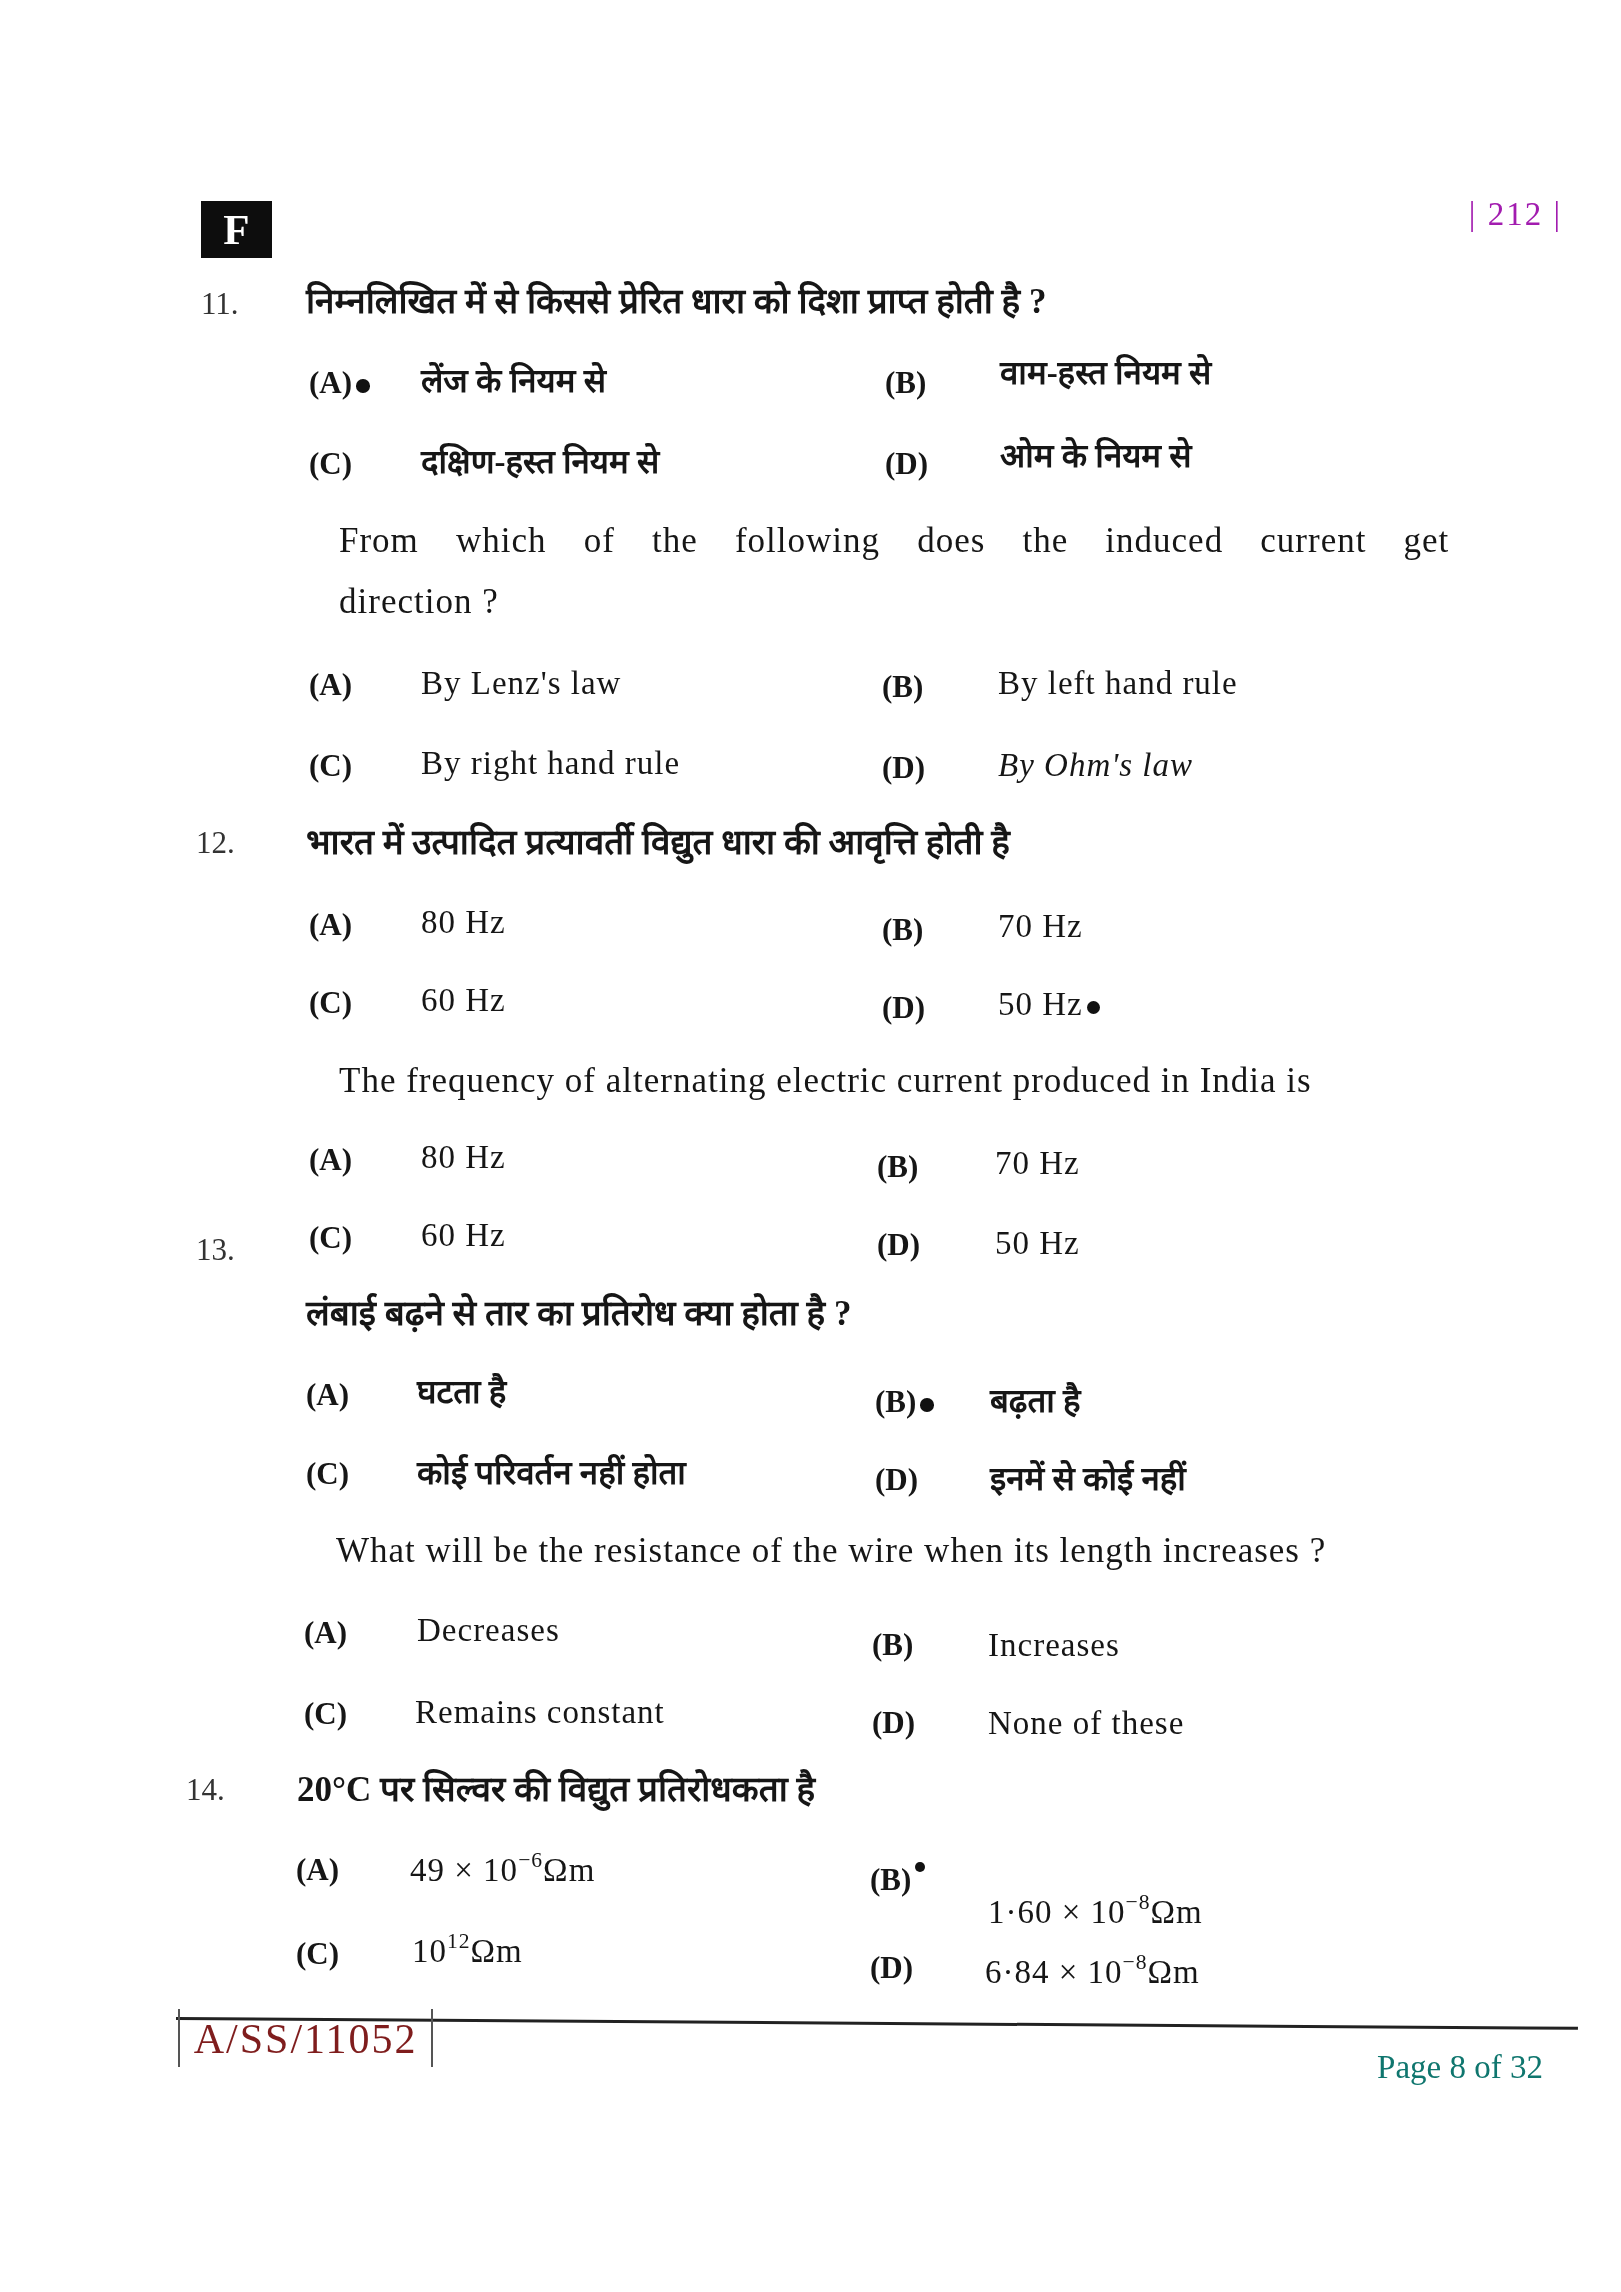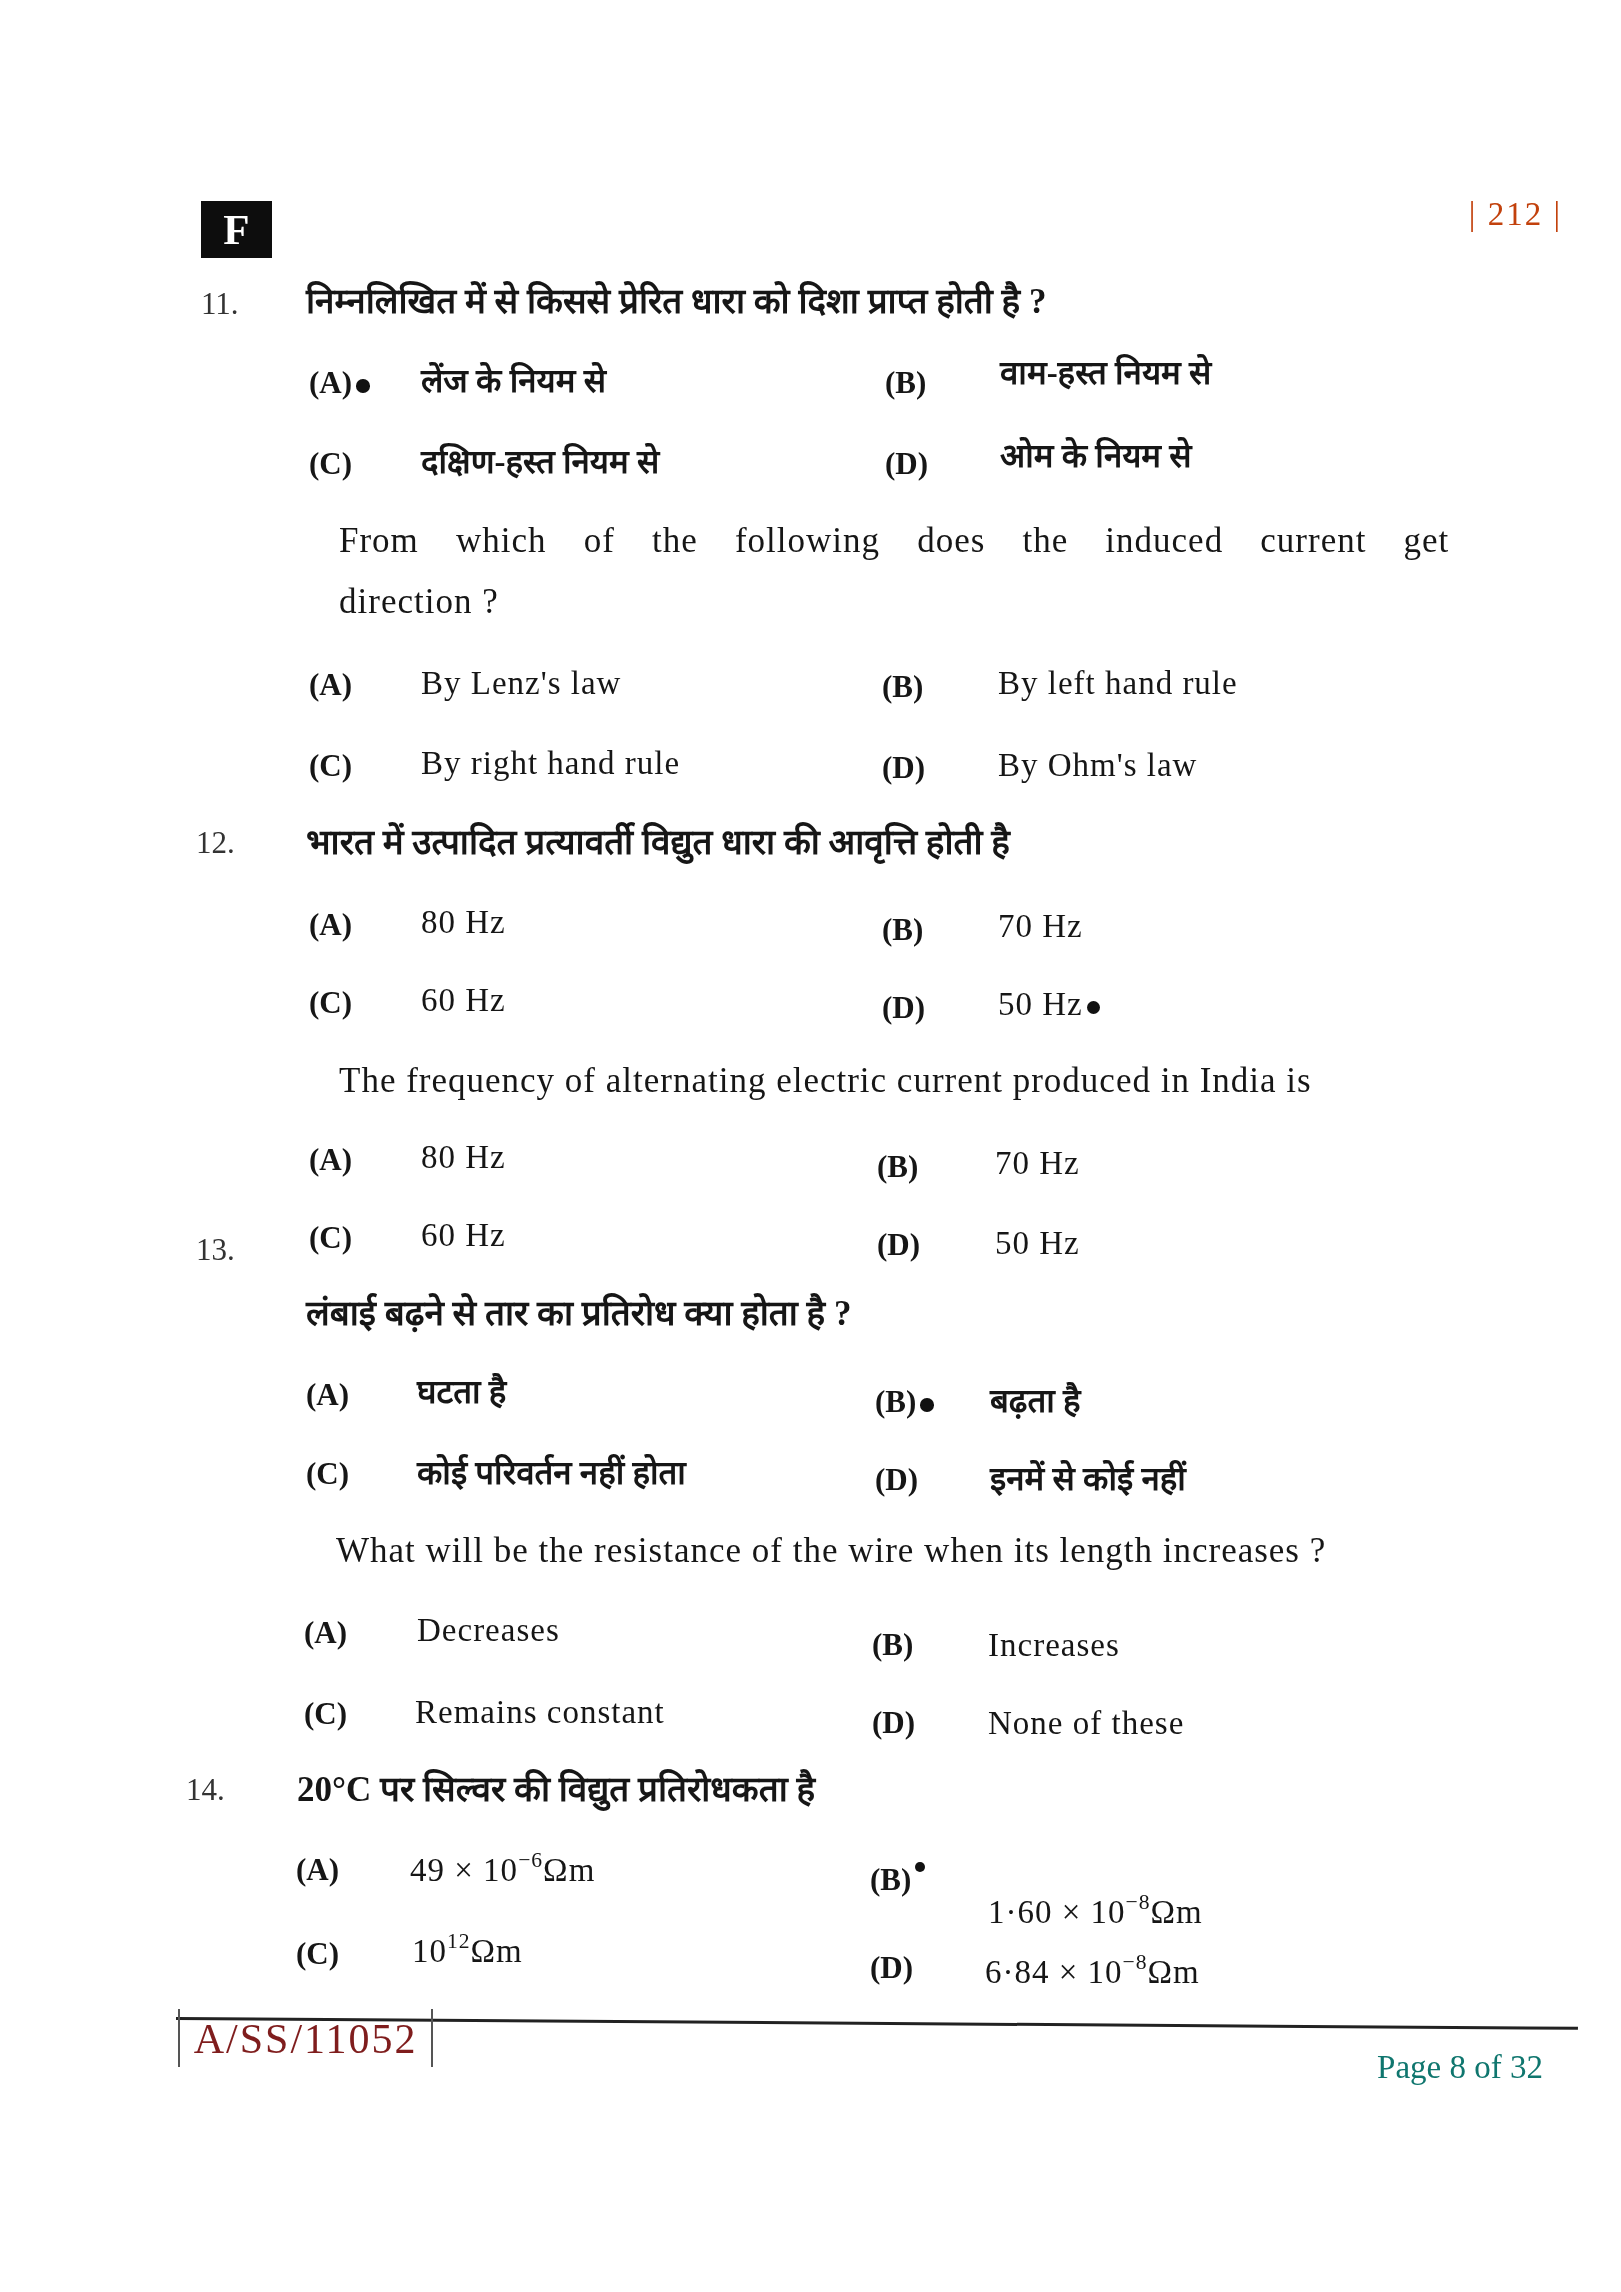--- a/index.html
+++ b/index.html
@@ -1,21 +1,21 @@
 <!DOCTYPE html>
 <html><head>
 <meta charset="utf-8">
 <style>
   html, body { margin: 0; padding: 0; background: #ffffff; }
   body { width: 1621px; height: 2293px; position: relative; overflow: hidden;
          font-family: "Liberation Serif", "DejaVu Serif", serif; color: #161616; }
   .abs { position: absolute; white-space: nowrap; }
   .badge { left: 201px; top: 201px; width: 71px; height: 57px; background: #0d0d0d; color: #fff;
            font-weight: bold; font-size: 43px; display: flex; align-items: center; justify-content: center; }
-  .pagecode { right: 59px; top: 196px; font-size: 33px; color: #c2410c; letter-spacing: 2px; }
+  .pagecode { right: 59px; top: 196px; font-size: 33px; color: #a21caf; letter-spacing: 2px; }
   .qnum { font-size: 31px; color: #333; }
   .qtext { font-size: 35px; font-weight: bold; }
   .qtext-en { font-size: 35px; letter-spacing: 1px; margin-left: 32px; }
   .opt-label { font-size: 31px; font-weight: bold; }
   .opt-text { font-size: 33px; font-weight: bold; }
   .opt-text-en { font-size: 33px; letter-spacing: 1px; }
   .mark { display: inline-block; width: 13.7px; height: 13.7px; background: #111; border-radius: 50%; margin-left: 3.9px; vertical-align: middle; }
   sup { font-size: 21.6px; vertical-align: 13.7px; }
   .footer-line { left: 176px; top: 2017px; width: 1402px; height: 0; border-top: 3.9px solid #222;
                  transform: rotate(0.4deg); transform-origin: left; }
@@ -44,21 +44,21 @@
 <div class="abs qtext-en" style="left:307px;top:521px;word-spacing:27.4px;">From which of the following does the induced current get</div>
 <div class="abs qtext-en" style="left:307px;top:582px;">direction ?</div>
 
 <div class="abs opt-label" style="left:309px;top:667px;">(A)</div>
 <div class="abs opt-text-en" style="left:421px;top:665px;">By Lenz's law</div>
 <div class="abs opt-label" style="left:882px;top:669px;">(B)</div>
 <div class="abs opt-text-en" style="left:998px;top:665px;">By left hand rule</div>
 <div class="abs opt-label" style="left:309px;top:748px;">(C)</div>
 <div class="abs opt-text-en" style="left:421px;top:745px;">By right hand rule</div>
 <div class="abs opt-label" style="left:882px;top:750px;">(D)</div>
-<div class="abs opt-text-en" style="left:998px;top:747px;">By Ohm's law</div>
+<div class="abs opt-text-en" style="left:998px;top:747px;font-style:italic;">By Ohm's law</div>
 
 <div class="abs qnum" style="left:196px;top:825px;">12.</div>
 <div class="abs qtext" style="left:306px;top:817px;">भारत में उत्पादित प्रत्यावर्ती विद्युत धारा की आवृत्ति होती है</div>
 
 <div class="abs opt-label" style="left:309px;top:907px;">(A)</div>
 <div class="abs opt-text-en" style="left:421px;top:904px;">80 Hz</div>
 <div class="abs opt-label" style="left:882px;top:912px;">(B)</div>
 <div class="abs opt-text-en" style="left:998px;top:908px;">70 Hz</div>
 <div class="abs opt-label" style="left:309px;top:985px;">(C)</div>
 <div class="abs opt-text-en" style="left:421px;top:982px;">60 Hz</div>

